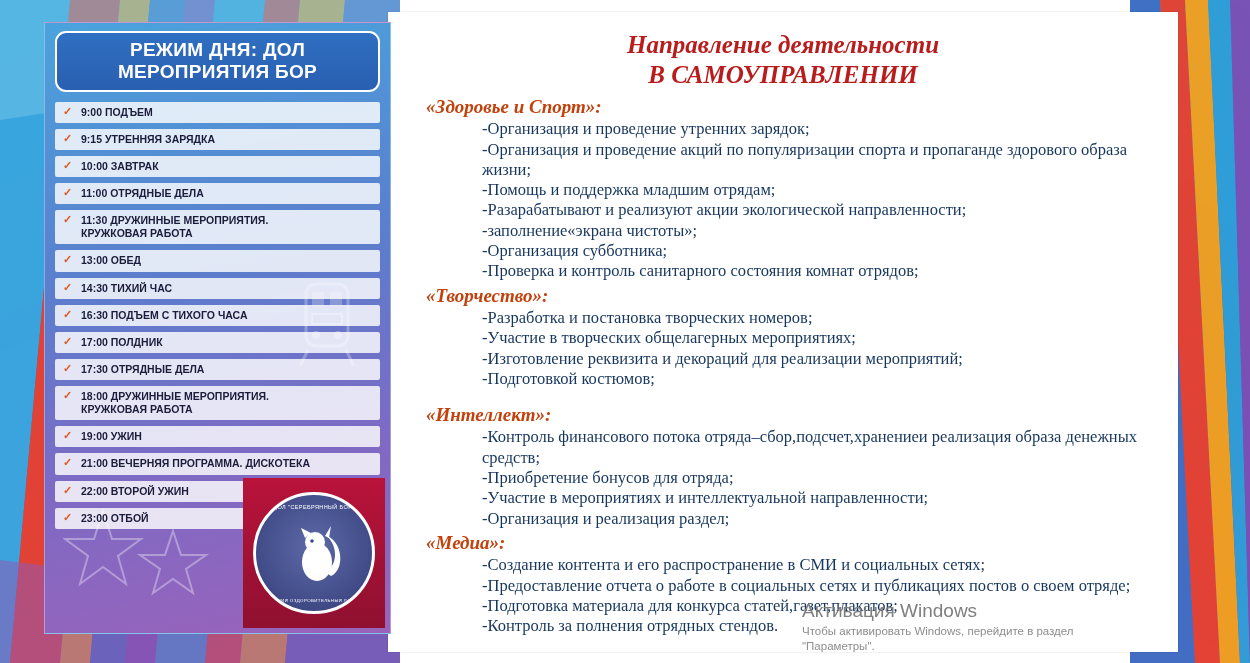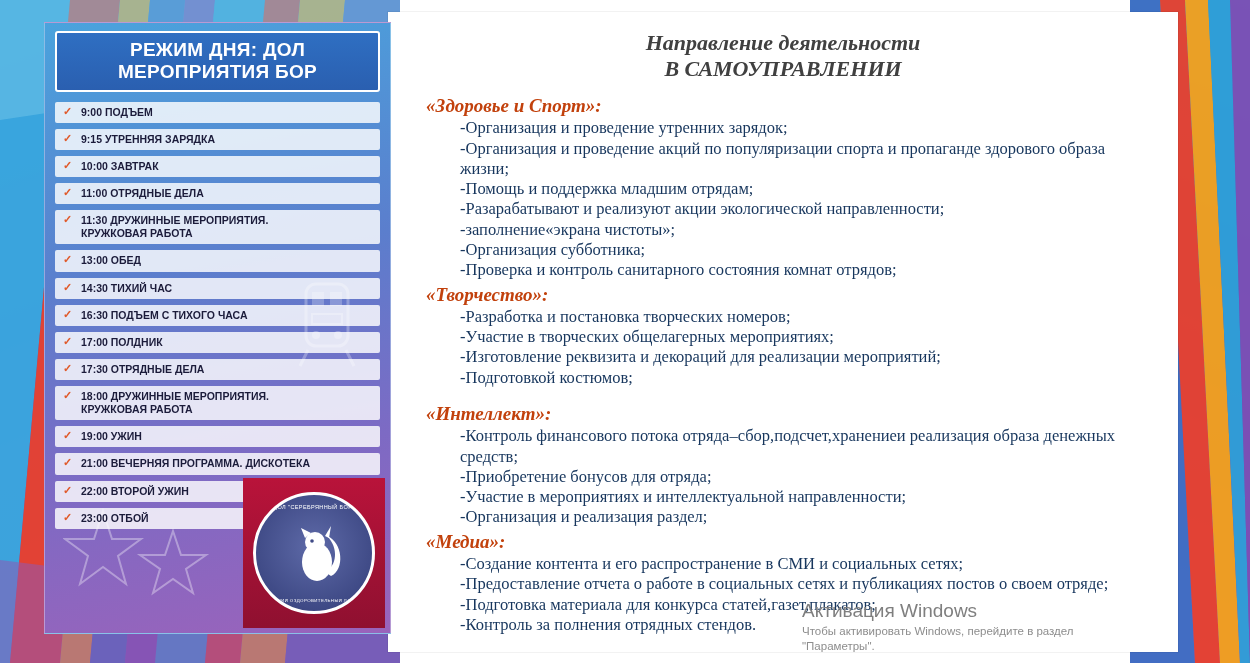--- a/index.html
+++ b/index.html
@@ -63,21 +63,21 @@
     top: 22px;
     width: 345px;
     height: 610px;
     background: linear-gradient(170deg,#4aa3dd 0%, #5b7ecd 40%, #7d6ac4 70%, #9a63bb 100%);
     border: 1px solid rgba(255,255,255,0.35);
   }
   .schedule-title {
     margin: 8px 10px 10px 10px;
     background: linear-gradient(180deg,#2f6fc2 0%, #2a5fb0 100%);
     border: 2px solid #ffffff;
-    border-radius: 3px;
+    border-radius: 11px;
     color: #ffffff;
     font-family: "Liberation Sans", sans-serif;
     font-weight: bold;
     font-size: 19px;
     text-align: center;
     padding: 6px 4px 7px 4px;
     line-height: 1.15;
     letter-spacing: 0.3px;
   }
   .sched-list {
@@ -154,46 +154,46 @@
     color: #ffffff;
     font-family: "Liberation Sans", sans-serif;
     font-size: 5.5px;
     letter-spacing: 0.4px;
   }
   .logo-top-text { top: 9px; }
   .logo-bottom-text { bottom: 8px; font-size: 4.4px; }
 
   
   .doc-title {
-    margin: 18px 0 6px 0;
+    margin: 18px 0 0 0;
     text-align: center;
-    color: #404040;
+    color: #b91c1c;
     font-family: "Liberation Serif", serif;
     font-style: italic;
     font-weight: bold;
-    font-size: 22px;
+    font-size: 25px;
     line-height: 1.18;
   }
   .doc-body {
     padding: 4px 20px 0 38px;
     color: #17365d;
     font-family: "Liberation Serif", serif;
     font-size: 16.5px;
     line-height: 1.23;
   }
   .sec-head {
     font-style: italic;
     font-weight: bold;
     font-size: 19px;
     color: #c2410c;
     margin: 2px 0 1px 0;
   }
   .sec-head.gap { margin-top: 14px; }
   .bullet {
-    margin-left: 34px;
+    margin-left: 56px;
     text-indent: 0;
   }
 
   
   .win-act {
     position: absolute;
     right: 118px;
     bottom: 10px;
     width: 330px;
     color: #8d8d8d;

